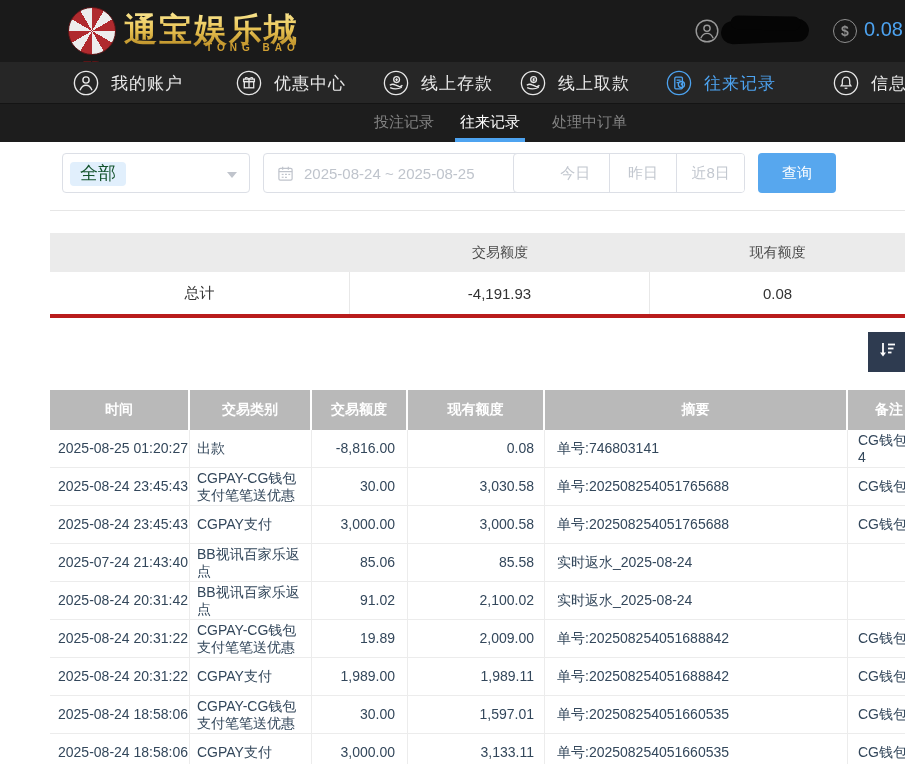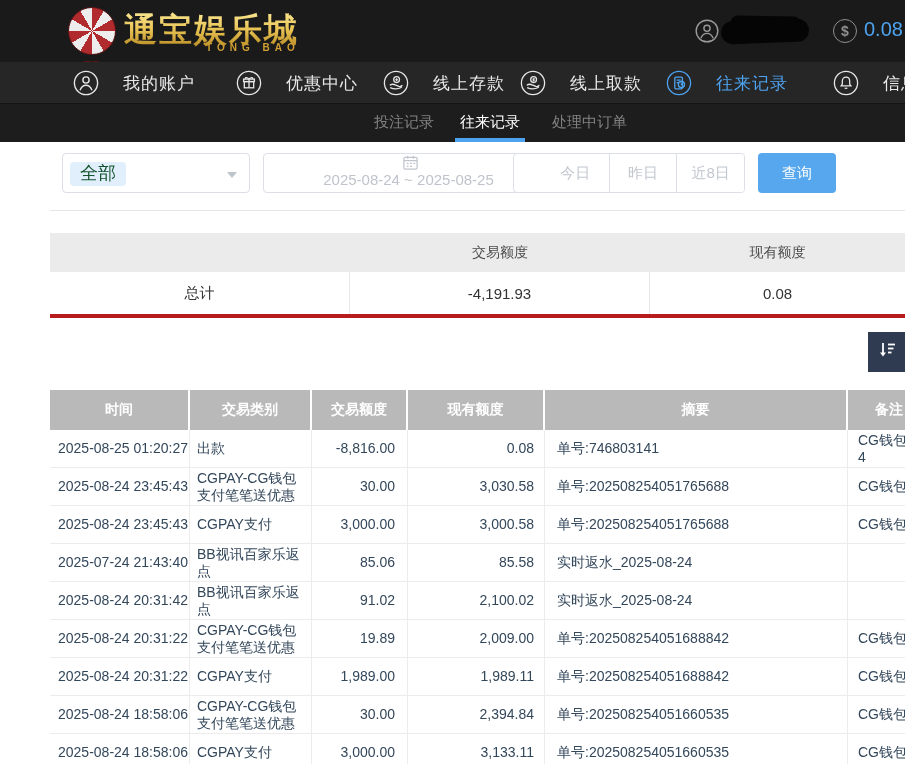--- a/index.html
+++ b/index.html
@@ -28,41 +28,41 @@
   .redaction:after { content:""; position:absolute; left:10px; top:-4px; width:70px; height:14px;
     background:#050505; border-radius:8px; transform:rotate(3deg); }
   .coin-ic { position:absolute; left:833px; top:19px; width:24px; height:24px; border:1.5px solid #8f8f8f;
     border-radius:50%; color:#8f8f8f; display:flex; align-items:center; justify-content:center;
     font-size:14px; font-weight:bold; }
   .balance { position:absolute; left:864px; top:18px; color:#4da3f0; font-size:20px; }
 
   
   .nav { position:absolute; top:62px; left:0; width:905px; height:42px; background:#262626;
     border-bottom:1px solid #141414; }
-  .nav-item { position:absolute; top:0; height:42px; display:flex; align-items:center; gap:24px;
+  .nav-item { position:absolute; top:0; height:42px; display:flex; align-items:center; gap:12px;
     color:#e8e8e8; font-size:17px; letter-spacing:1px; cursor:pointer; white-space:nowrap; }
   .nav-item.active { color:#4da3f0; }
   .nav-item svg { display:block; }
 
   
   .subnav { position:absolute; top:104px; left:0; width:905px; height:38px; background:#1d1d1d; }
   .tab { position:absolute; top:0; height:38px; line-height:36px; font-size:15px; color:#828282;
     cursor:pointer; white-space:nowrap; }
   .tab.active { color:#fff; }
   .tab .tab-underline { position:absolute; left:-5px; right:-5px; bottom:0; height:4px; background:#4da3f0; }
 
   
   .select-box { position:absolute; left:62px; top:153px; width:188px; height:40px; background:#fff;
     border:1px solid #dcdfe6; border-radius:4px; cursor:pointer; }
   .sel-tag { position:absolute; left:7px; top:8px; height:24px; line-height:23px; padding:0 10px;
     background:#e1effc; color:#14532d; font-size:18px; border-radius:4px; }
   .sel-caret { position:absolute; right:12px; top:18px; width:0; height:0;
     border-left:5px solid transparent; border-right:5px solid transparent; border-top:6px solid #c0c4cc; }
   .date-box { position:absolute; left:263px; top:153px; width:281px; height:40px; background:#fff;
-    border:1px solid #dcdfe6; border-radius:4px; cursor:pointer; display:flex; align-items:center;flex-direction:column; }
+    border:1px solid #dcdfe6; border-radius:4px; cursor:pointer; display:flex; align-items:center; }
   .date-box .cal { margin-left:13px; color:#c0c4cc; display:flex; }
   .date-box .dtext { margin-left:10px; color:#bfc4cc; font-size:15px; }
   .btn-group { position:absolute; left:513px; top:153px; width:232px; height:40px; border:1px solid #dcdfe6;
     border-radius:4px; display:flex; overflow:hidden; background:#fff;padding-left:28px; }
   .btn-group .qbtn { flex:1; display:flex; align-items:center; justify-content:center; font-size:15px;
     color:#c2c7cf; border-right:1px solid #dcdfe6; cursor:pointer; background:#fff; }
   .btn-group .qbtn:last-child { border-right:none; }
   .query-btn { position:absolute; left:758px; top:153px; width:78px; height:40px; background:#57a7ee;
     border:none; border-radius:4px; color:#fff; font-size:15px; cursor:pointer;
     font-family:"Liberation Sans","DejaVu Sans",sans-serif; }
@@ -325,21 +325,21 @@
       <div class="td c2">CGPAY支付</div>
       <div class="td c3">1,989.00</div>
       <div class="td c4">1,989.11</div>
       <div class="td c5">单号:202508254051688842</div>
       <div class="td c6">CG钱包</div>
     </div>
     <div class="tr">
       <div class="td c1">2025-08-24 18:58:06</div>
       <div class="td c2">CGPAY-CG钱包支付笔笔送优惠</div>
       <div class="td c3">30.00</div>
-      <div class="td c4">2,394.84</div>
+      <div class="td c4">1,597.01</div>
       <div class="td c5">单号:202508254051660535</div>
       <div class="td c6">CG钱包</div>
     </div>
     <div class="tr">
       <div class="td c1">2025-08-24 18:58:06</div>
       <div class="td c2">CGPAY支付</div>
       <div class="td c3">3,000.00</div>
       <div class="td c4">3,133.11</div>
       <div class="td c5">单号:202508254051660535</div>
       <div class="td c6">CG钱包</div>

